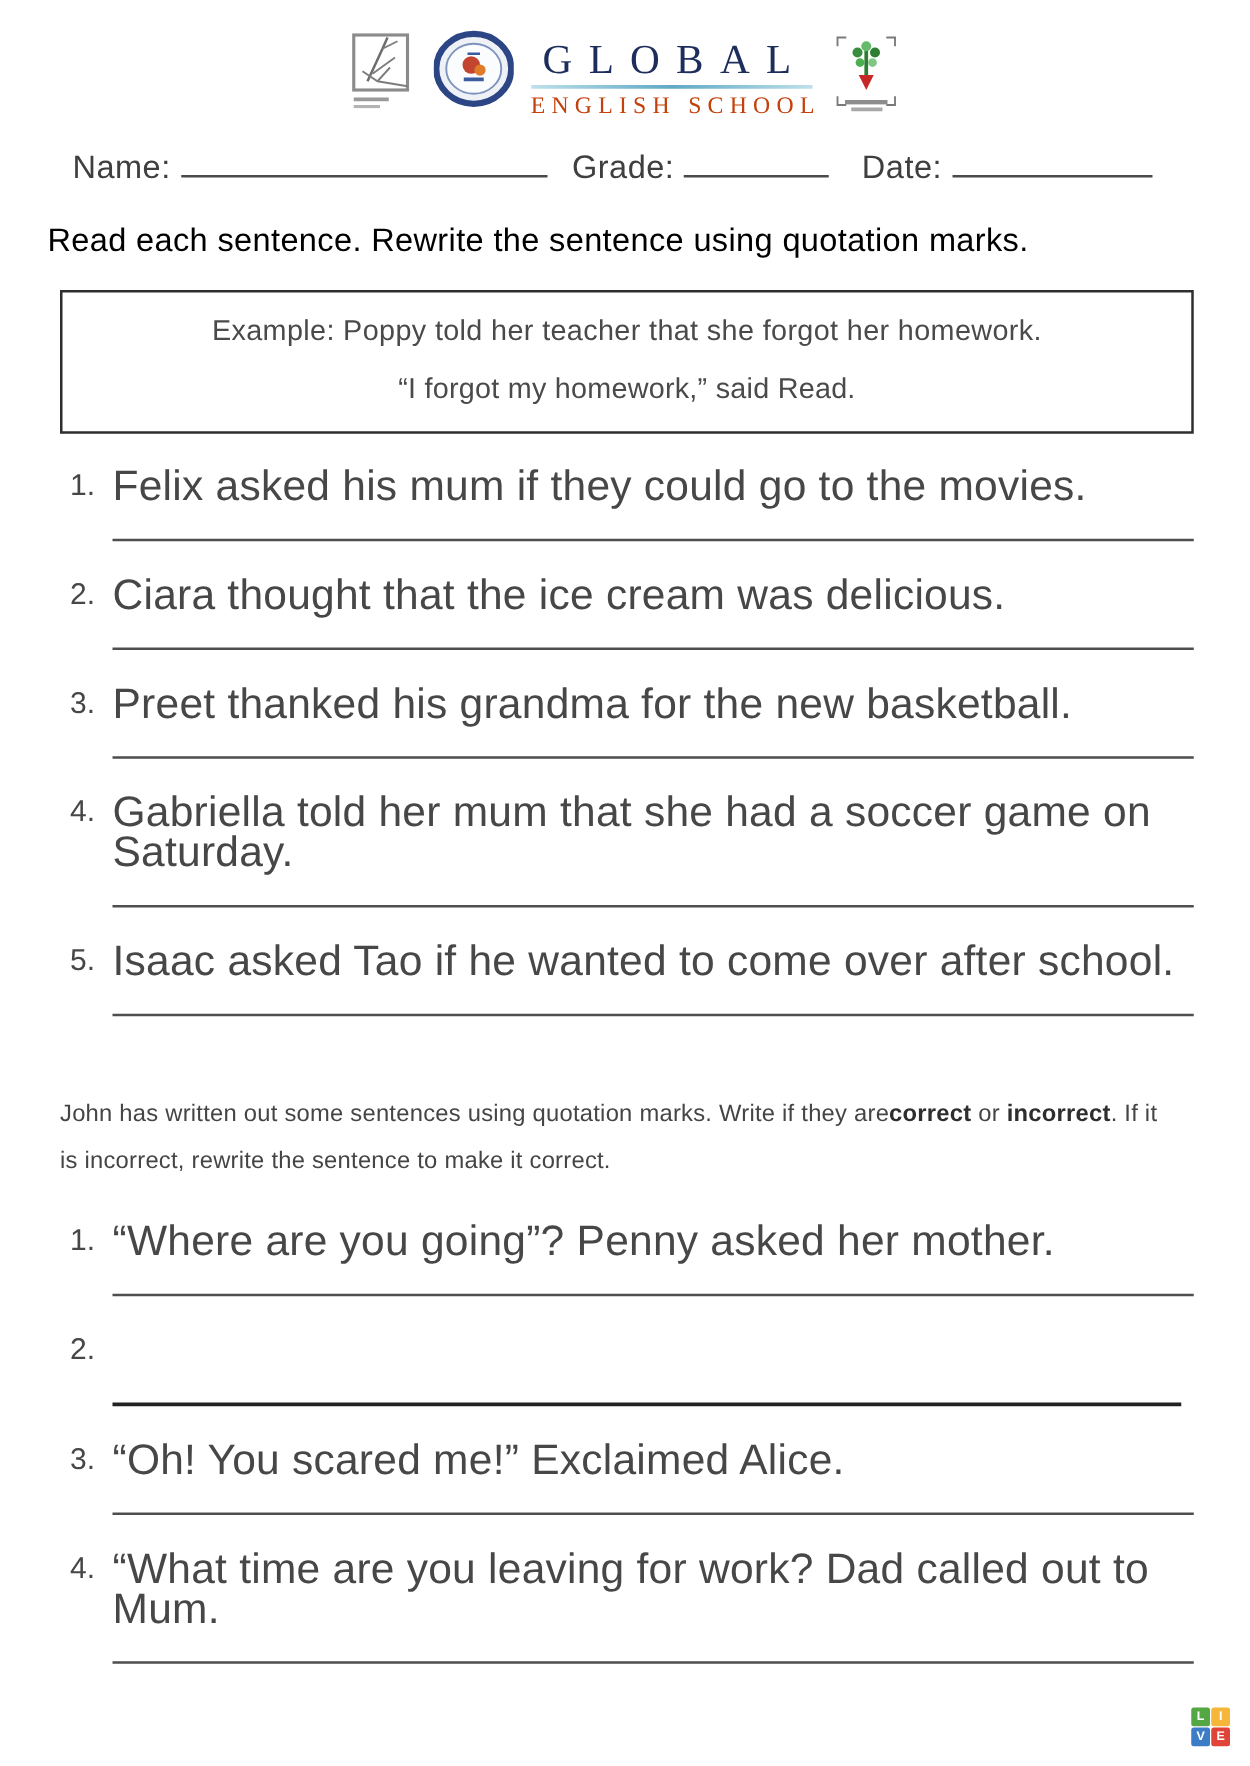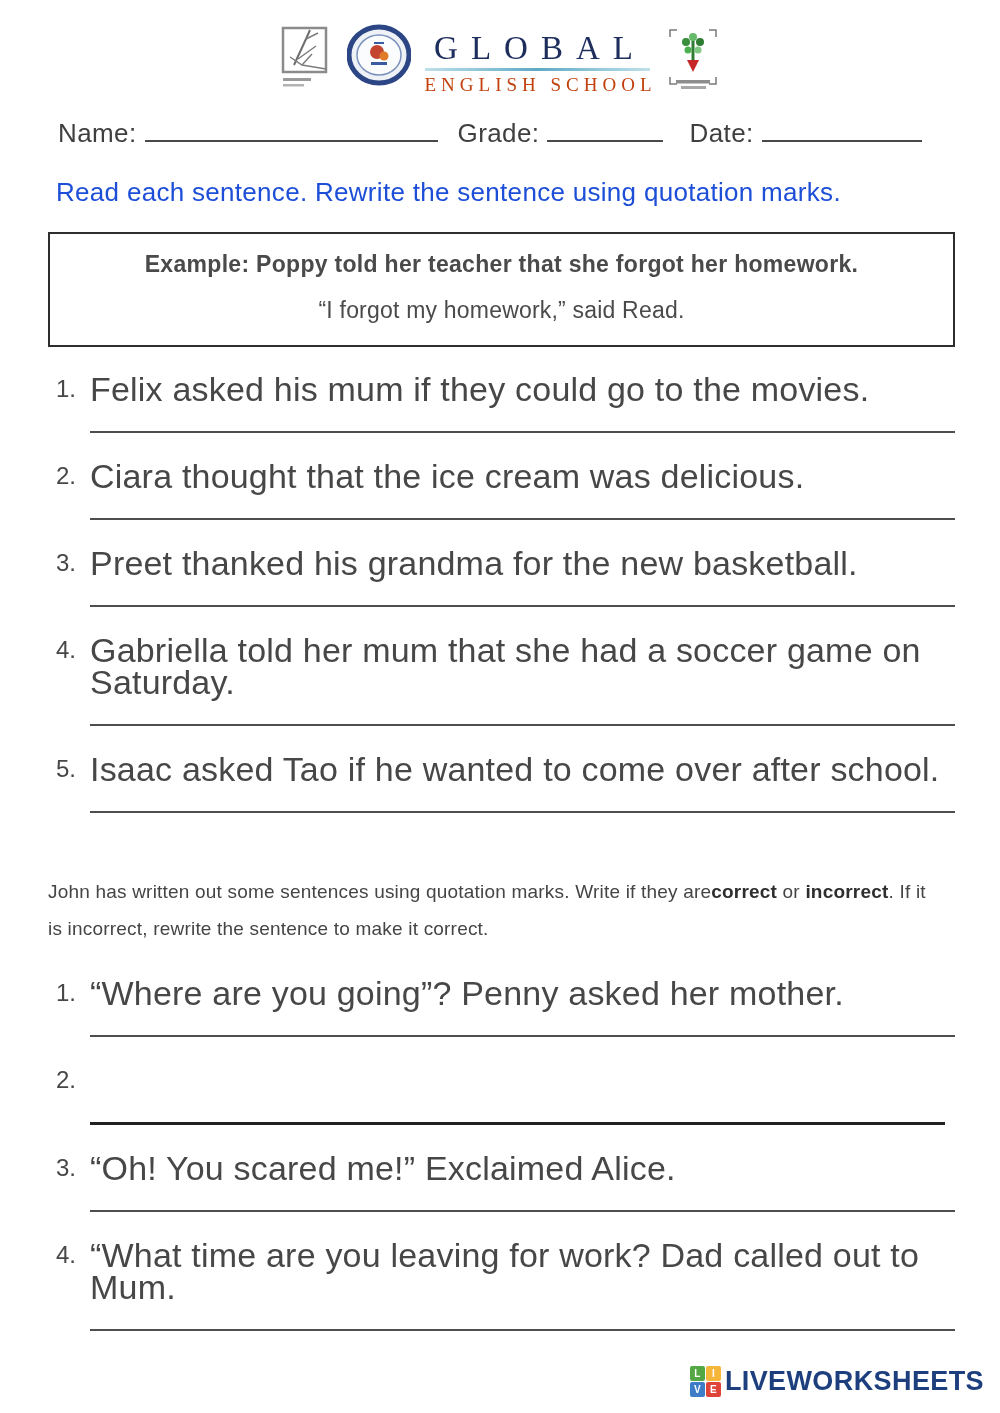--- a/index.html
+++ b/index.html
@@ -36,30 +36,30 @@
   .blank {
     display: inline-block; border-bottom: 2px solid #4a4a4a; height: 26px;
     vertical-align: baseline;
   }
   .blank-name  { width: 293px; margin-left: 8px; margin-right: 20px; }
   .blank-grade { width: 116px; margin-left: 8px; margin-right: 26px; }
   .blank-date  { width: 160px; margin-left: 8px; }
 
   
   .instruction {
-    margin-top: 28px; padding-left: 56px;
-    font-size: 26px; letter-spacing: 0.3px; color: #1d4ed8;
+    margin-top: 28px; padding-left: 38px;
+    font-size: 26px; letter-spacing: 0.3px; color: #000000;
   }
   .example-box {
     margin: 24px 45px 0 48px;
     border: 2px solid #2e2e2e;
     text-align: center;
     padding: 17px 10px 21px 10px;
   }
-  .example-line1 { font-size: 23px; color: #4a4a4a; letter-spacing: 0.3px; font-weight: bold; }
+  .example-line1 { font-size: 23px; color: #4a4a4a; letter-spacing: 0.3px; }
   .example-line2 { font-size: 23px; color: #4a4a4a; letter-spacing: 0.2px; margin-top: 19px; }
 
   .q-list { margin-top: 26px; list-style: none; }
   .q-item { margin-bottom: 27px; }
   .q-row { display: flex; padding-left: 56px; line-height: 32px; }
   .q-num { width: 34px; flex: 0 0 34px; font-size: 24px; color: #474747; }
   .q-text { font-size: 34px; color: #474747; letter-spacing: 0.2px; }
   .answer-line {
     margin: 26px 45px 0 90px;
     border-bottom: 2px solid #4e4e4e;
@@ -219,16 +219,15 @@
     </li>
   </ul>
 
   <div class="footer">
     <span class="lw-logo">
       <span class="sq sq-green">L</span>
       <span class="sq sq-yellow">I</span>
       <span class="sq sq-blue">V</span>
       <span class="sq sq-red">E</span>
     </span>
-    <span class="brand-text">LIVEWORKSHEETS</span>
   </div>
 
 </div>
 
 </body></html>

